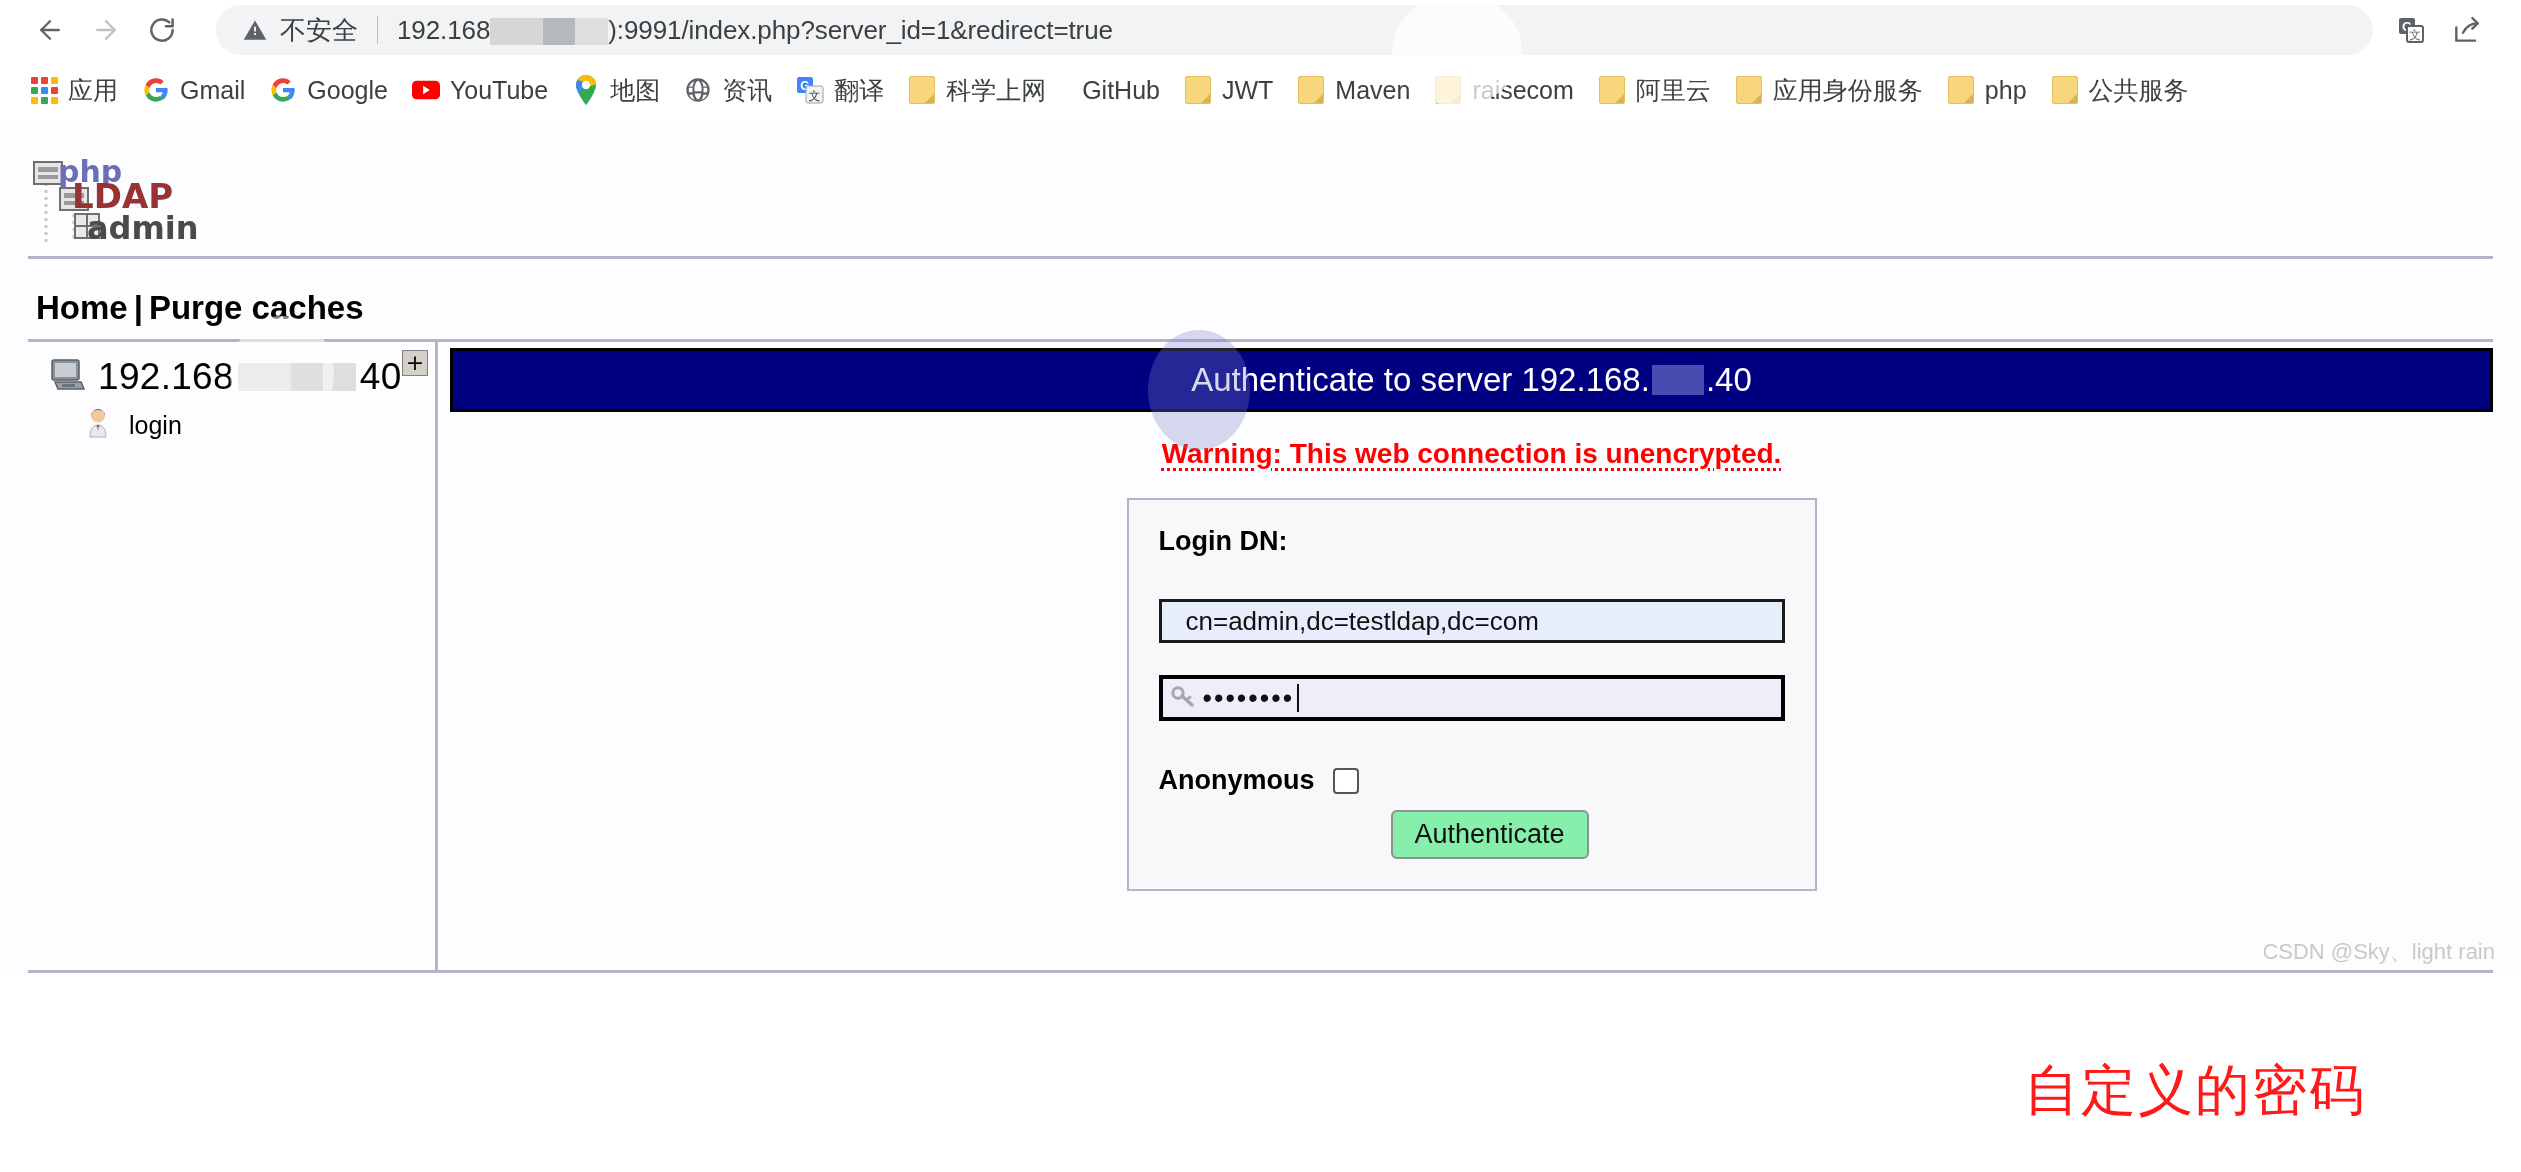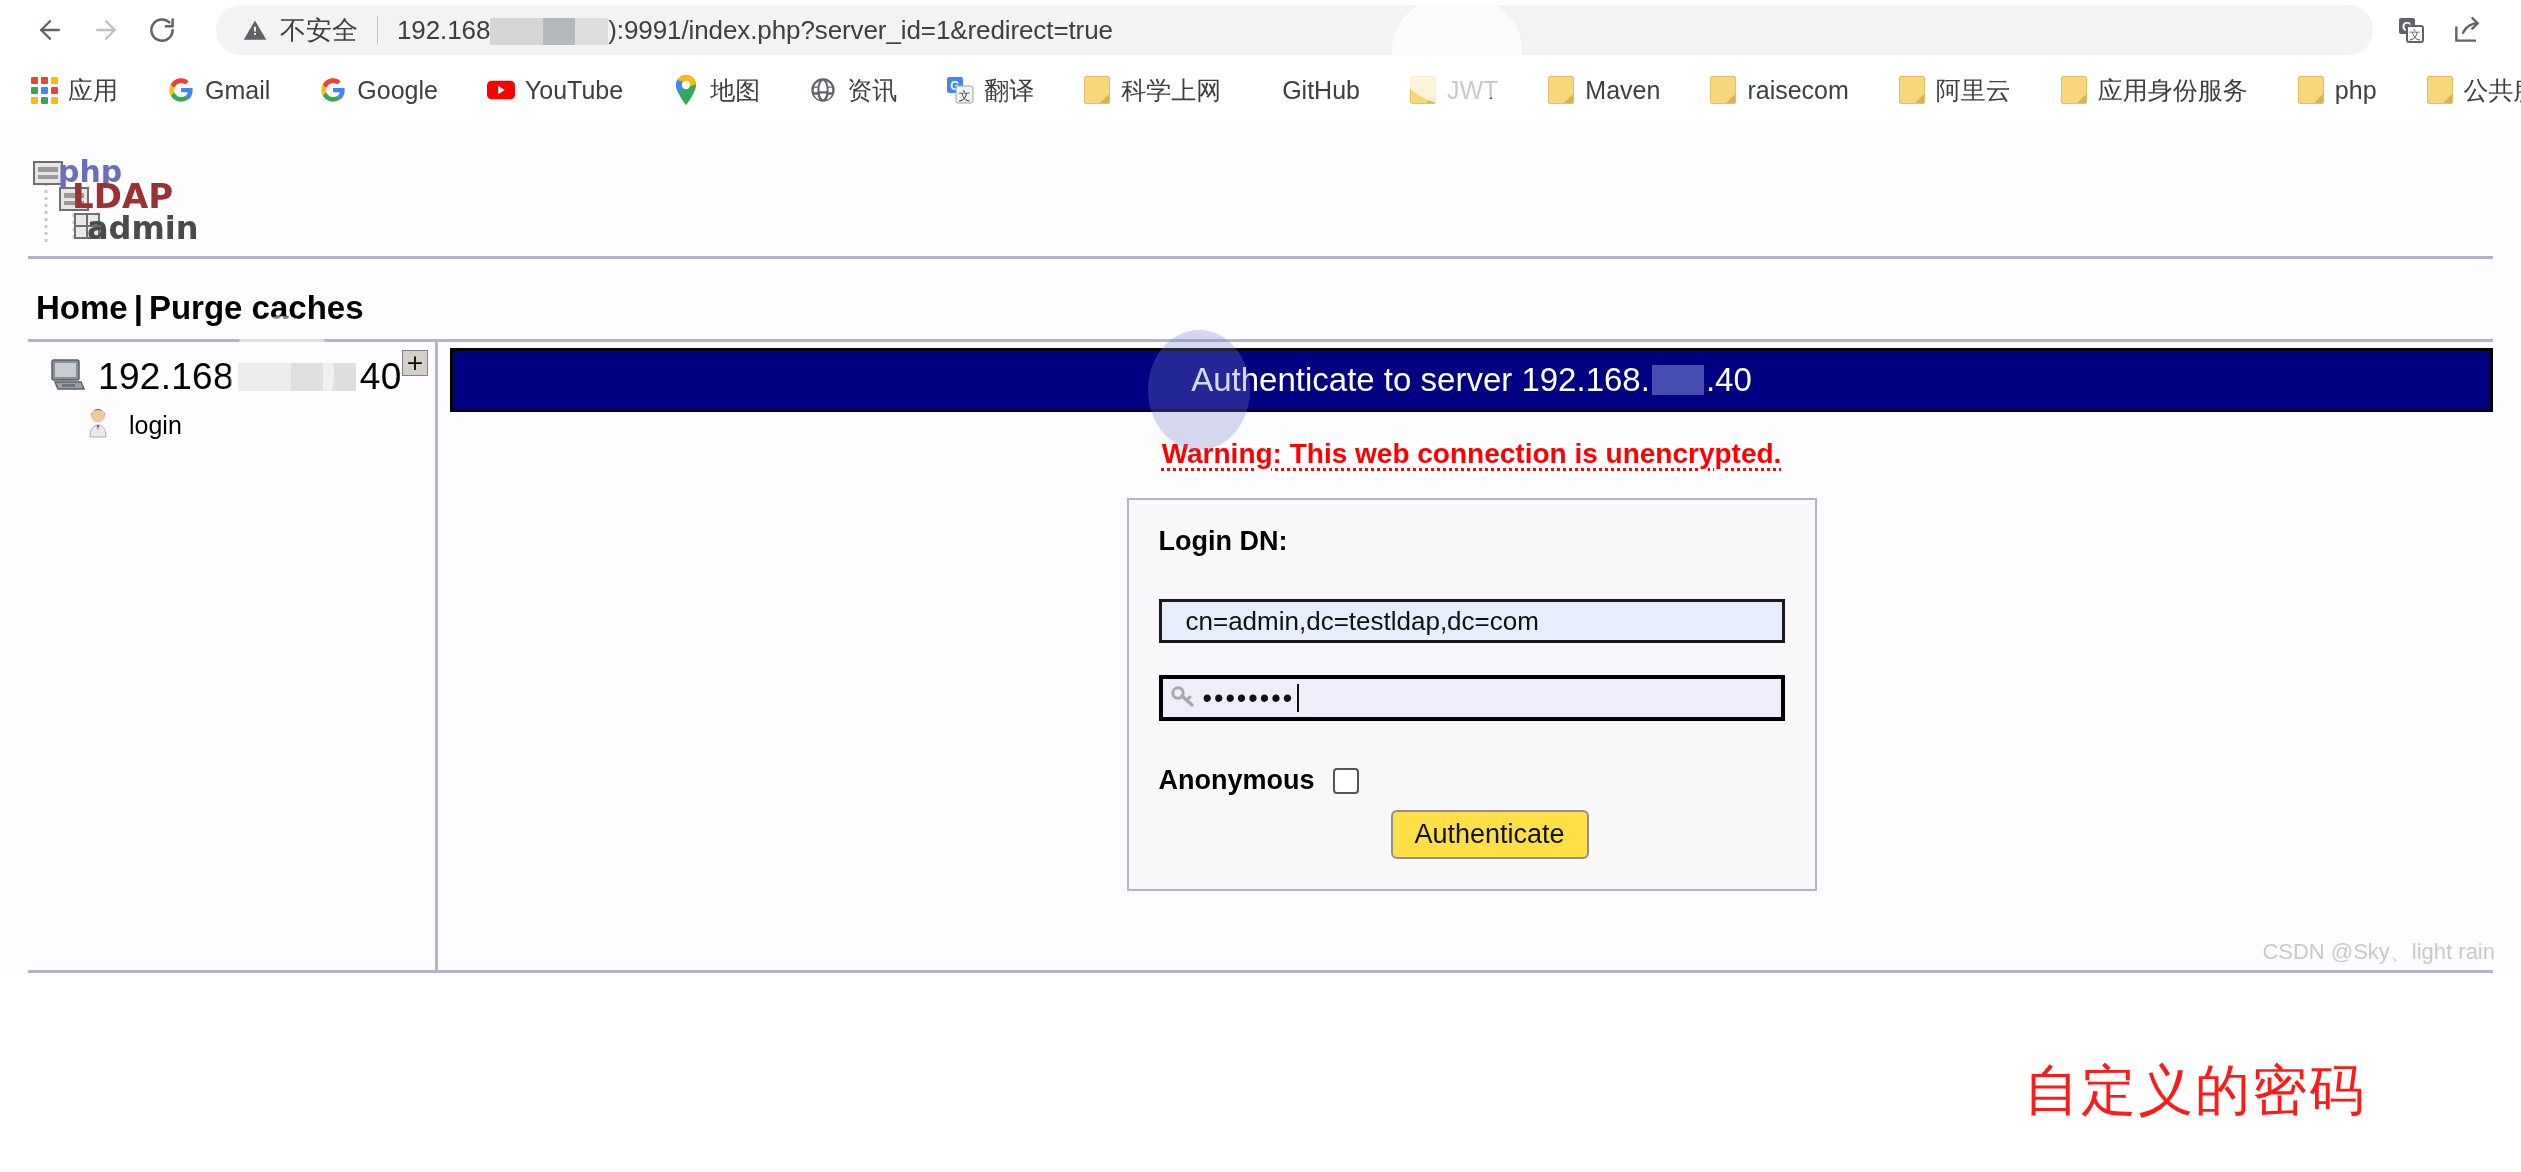--- a/index.html
+++ b/index.html
@@ -99,21 +99,20 @@
 
   
   .bookmarks {
     height: 60px;
     display: flex;
     align-items: center;
     padding: 0 20px;
     background: #ffffff;
     white-space: nowrap;
     overflow: hidden;
-    gap: 25px;
   }
   .bm {
     display: flex;
     align-items: center;
     height: 46px;
     padding: 0 10px;
     margin-right: 4px;
     border-radius: 6px;
     flex: 0 0 auto;
   }
@@ -349,21 +348,21 @@
   }
 
   .auth-btn-wrap {
     margin-top: 14px;
     padding-left: 232px;
   }
   .auth-btn {
     display: inline-block;
     padding: 7px 22px;
     font-size: 27px;
-    background: #fde047;
+    background: #86efac;
     border: 2px solid #909090;
     border-radius: 6px;
     color: #111;
     font-family: "Liberation Sans", sans-serif;
   }
 
   .annotation {
     position: absolute;
     left: 1996px;
     top: 712px;

